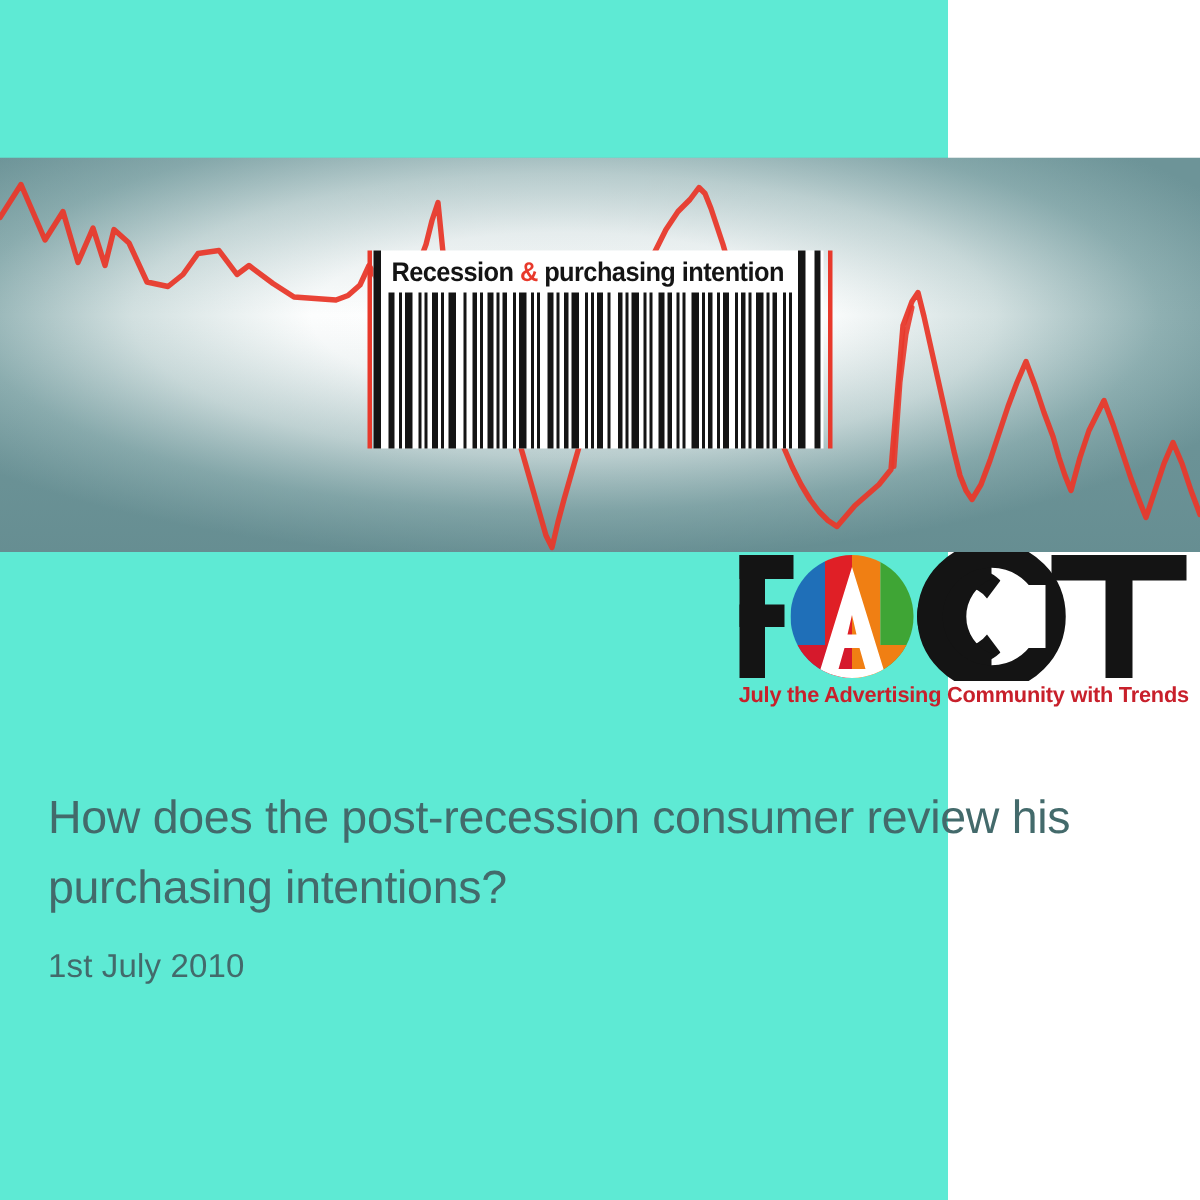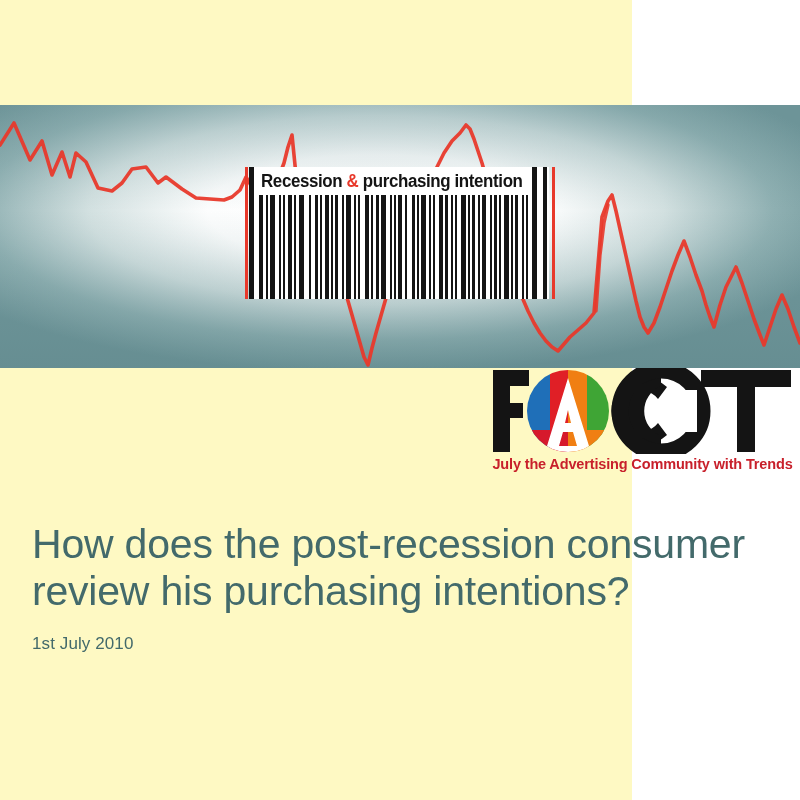--- a/index.html
+++ b/index.html
@@ -13,21 +13,21 @@
     height: 800px;
     overflow: hidden;
     font-family: "Liberation Sans", sans-serif;
     -webkit-font-smoothing: antialiased;
   }
 
   .slide {
     position: relative;
     width: 632px;
     height: 800px;
-    background: #fef9c3;
+    background: #5eead4;
   }
 
   
   .banner {
     position: absolute;
     left: 0;
     top: 105px;
     width: 800px;
     height: 263px;
     overflow: hidden;
@@ -140,30 +140,30 @@
   .title-block {
     position: absolute;
     left: 32px;
     top: 521px;
     width: 736px;
   }
   .slide-title {
     margin: 0;
     font-family: "Liberation Sans", sans-serif;
     font-weight: normal;
-    font-size: 41px;
+    font-size: 31px;
     line-height: 47px;
     color: #436a6b;
     letter-spacing: -0.2px;
   }
   .slide-date {
     margin: 19px 0 0 0;
     font-family: "Liberation Sans", sans-serif;
     font-weight: normal;
-    font-size: 17px;
+    font-size: 22px;
     line-height: 20px;
     color: #436a6b;
     letter-spacing: 0.1px;
   }
 </style>
 </head>
 <body>
 
 <div class="slide">
 

